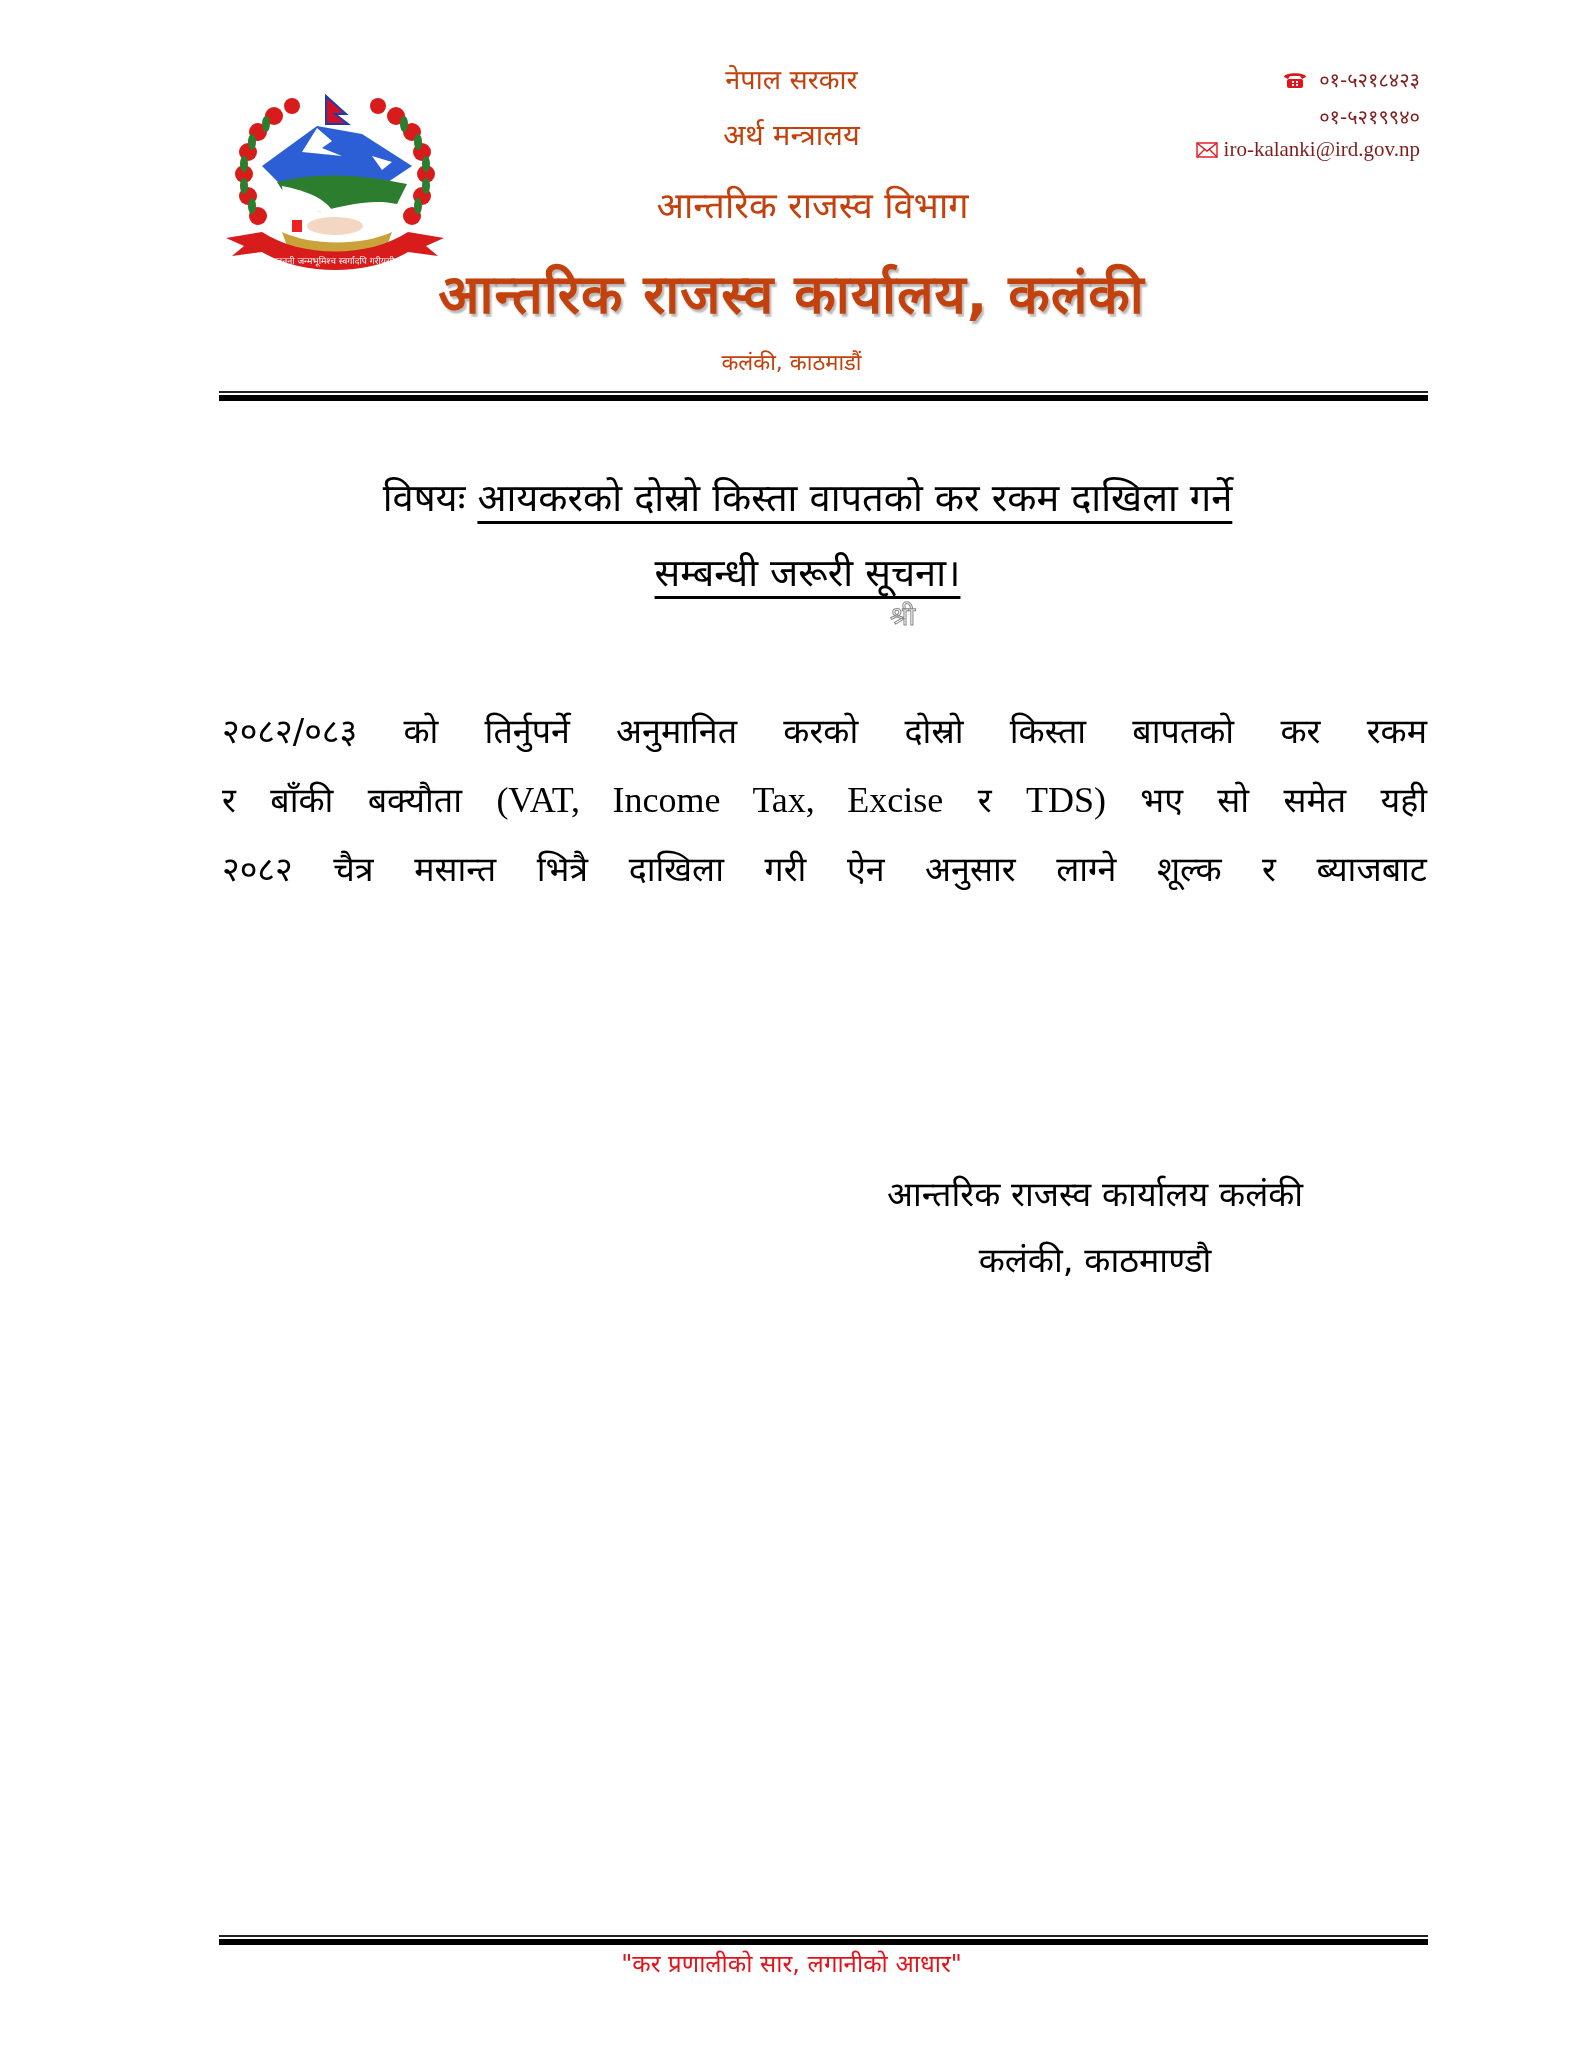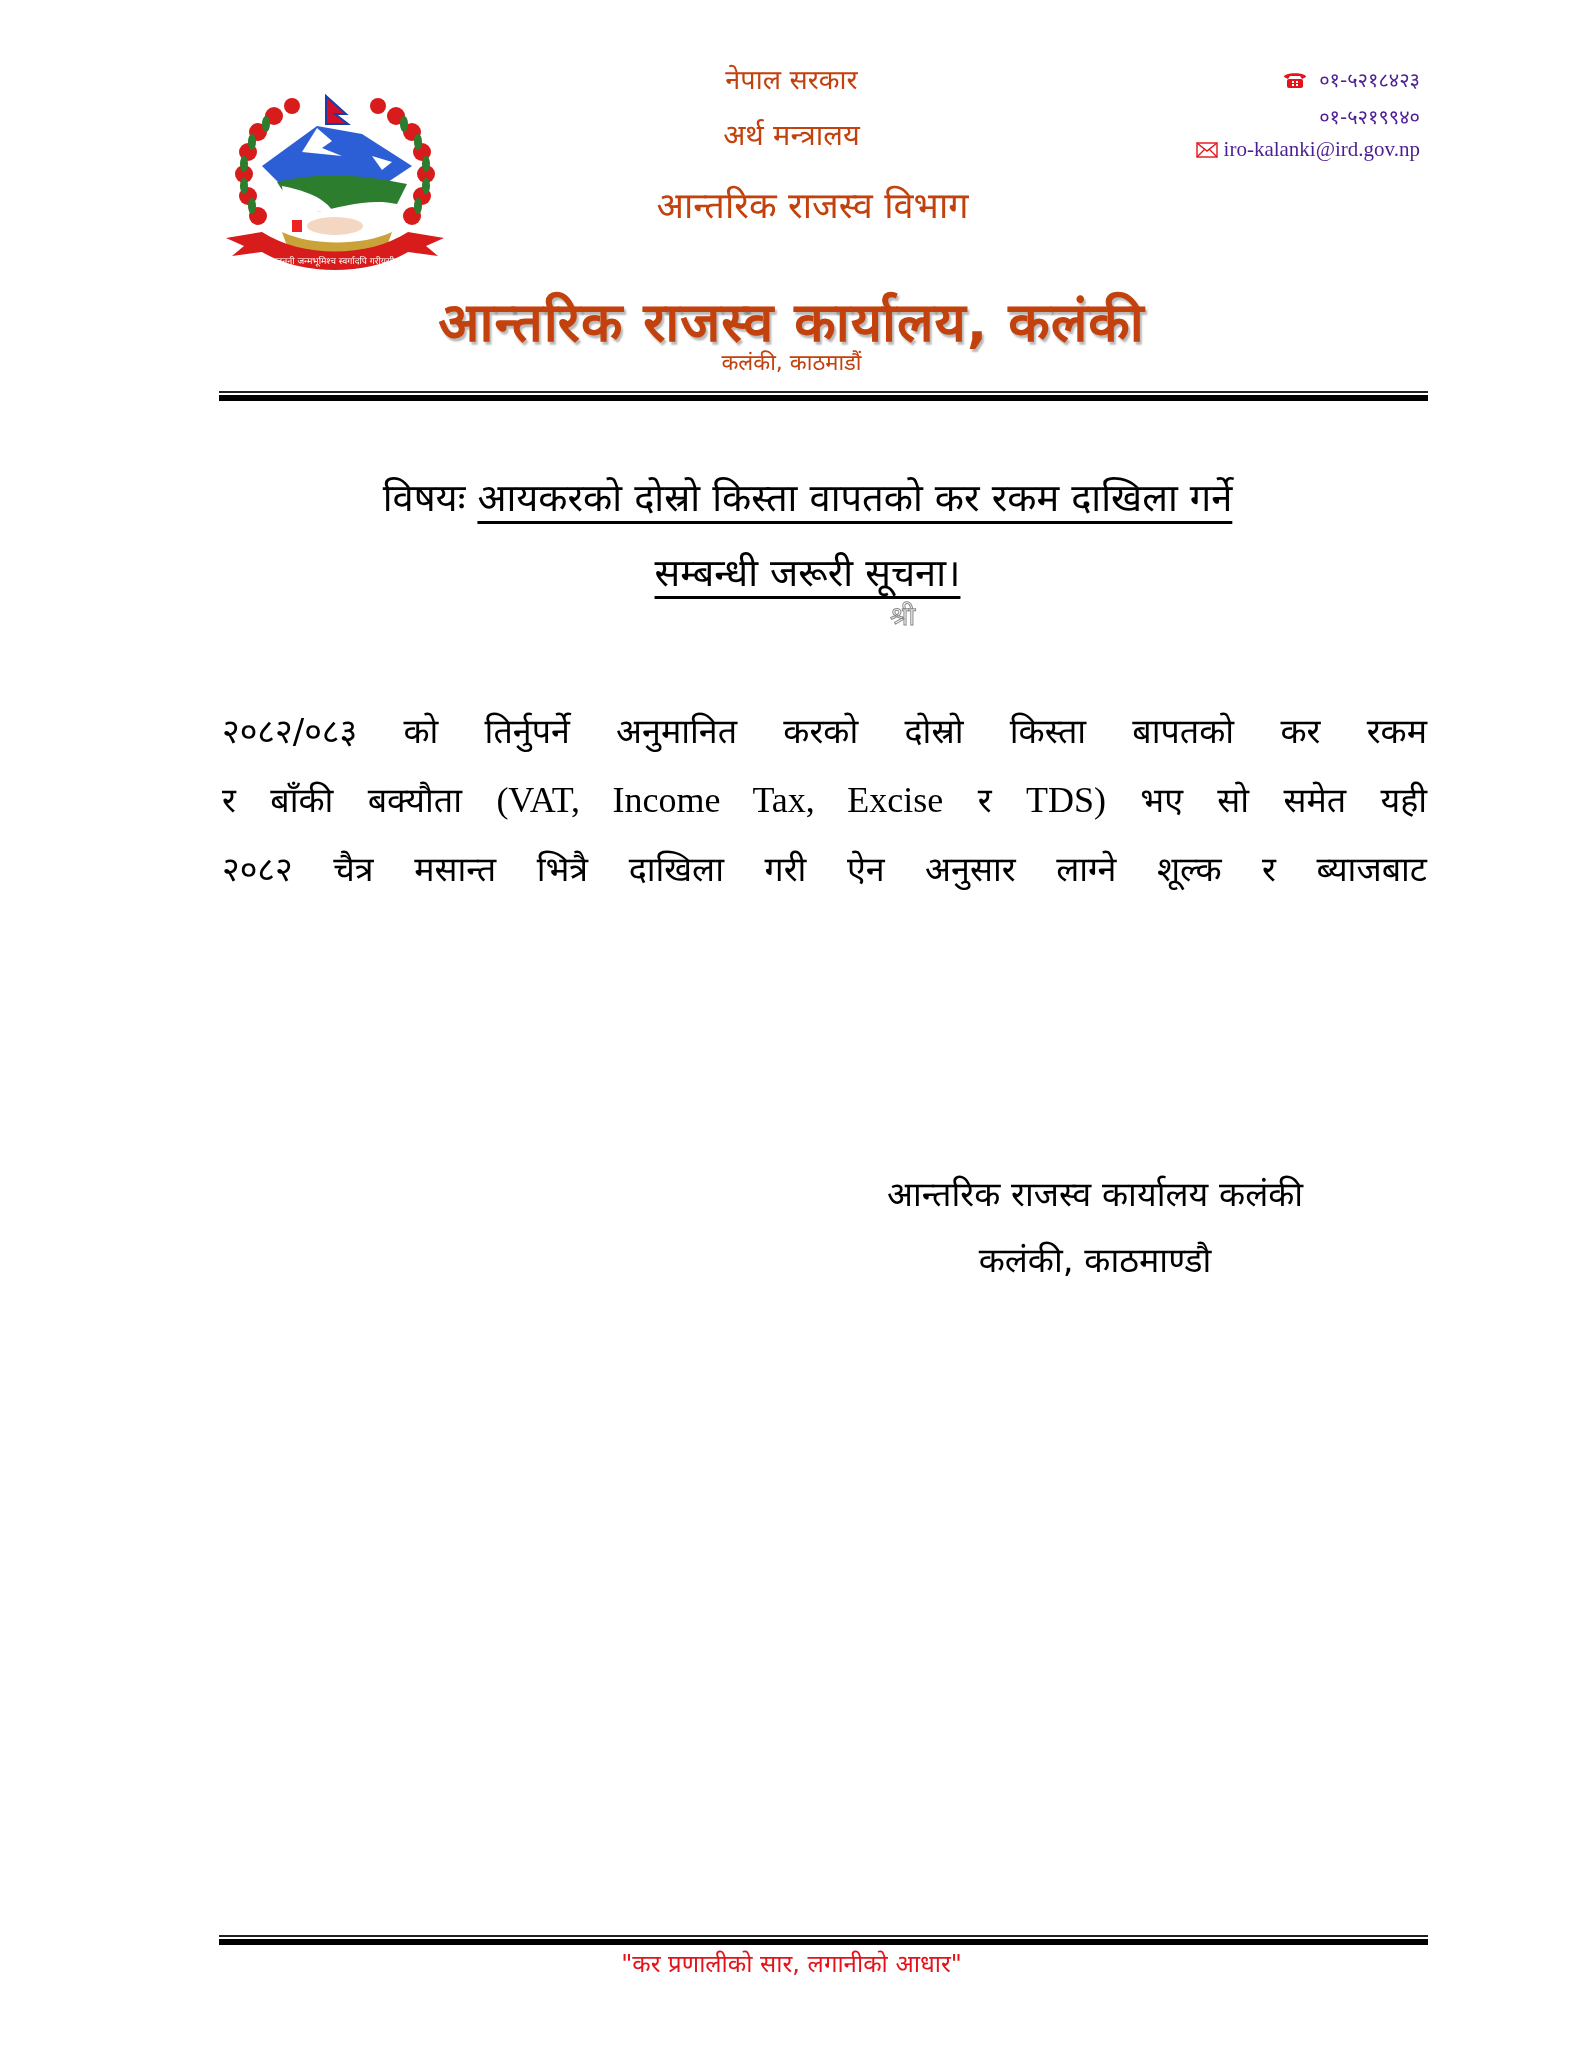--- a/index.html
+++ b/index.html
@@ -9,25 +9,25 @@
     .red { color: #c2410c; }
 
     
     .emblem { position: absolute; left: 222px; top: 86px; width: 226px; height: 200px; }
 
     
     .hdr-line { position: absolute; left: 0; width: 1583px; text-align: center; font-family: "DejaVu Sans", sans-serif; }
     .gov { top: 60px; font-size: 27px; }
     .ministry { top: 114px; font-size: 29px; }
     .dept { top: 180px; font-size: 36px; padding-left: 42px; }
-    .office { top: 255px; font-size: 54px; font-weight: bold; text-shadow: 2px 3px 2px rgba(0,0,0,0.28); letter-spacing: 1px; margin-top: 28px; }
+    .office { top: 255px; font-size: 54px; font-weight: bold; text-shadow: 2px 3px 2px rgba(0,0,0,0.28); letter-spacing: 1px; }
     .office-loc { top: 346px; font-size: 22px; }
 
     
-    .contact { position: absolute; right: 163px; text-align: left; font-family: "DejaVu Sans", sans-serif; font-size: 20px; color: #4c1d95; }
+    .contact { position: absolute; right: 163px; text-align: left; font-family: "DejaVu Sans", sans-serif; font-size: 20px; color: #7f1d1d; }
     .contact.ph1 { top: 66px; }
     .contact.ph2 { top: 103px; }
     .contact.mail { top: 137px; font-family: "Liberation Serif", serif; font-size: 21px; }
     .contact .ico { display: inline-block; margin-right: 12px; vertical-align: -2px; }
 
     
     .rule { position: absolute; left: 219px; width: 1209px; }
     .rule .thin { height: 2px; background: #222; }
     .rule .gap { height: 2px; background: #fff; }
     .rule .thick { height: 6px; background: #000; }

